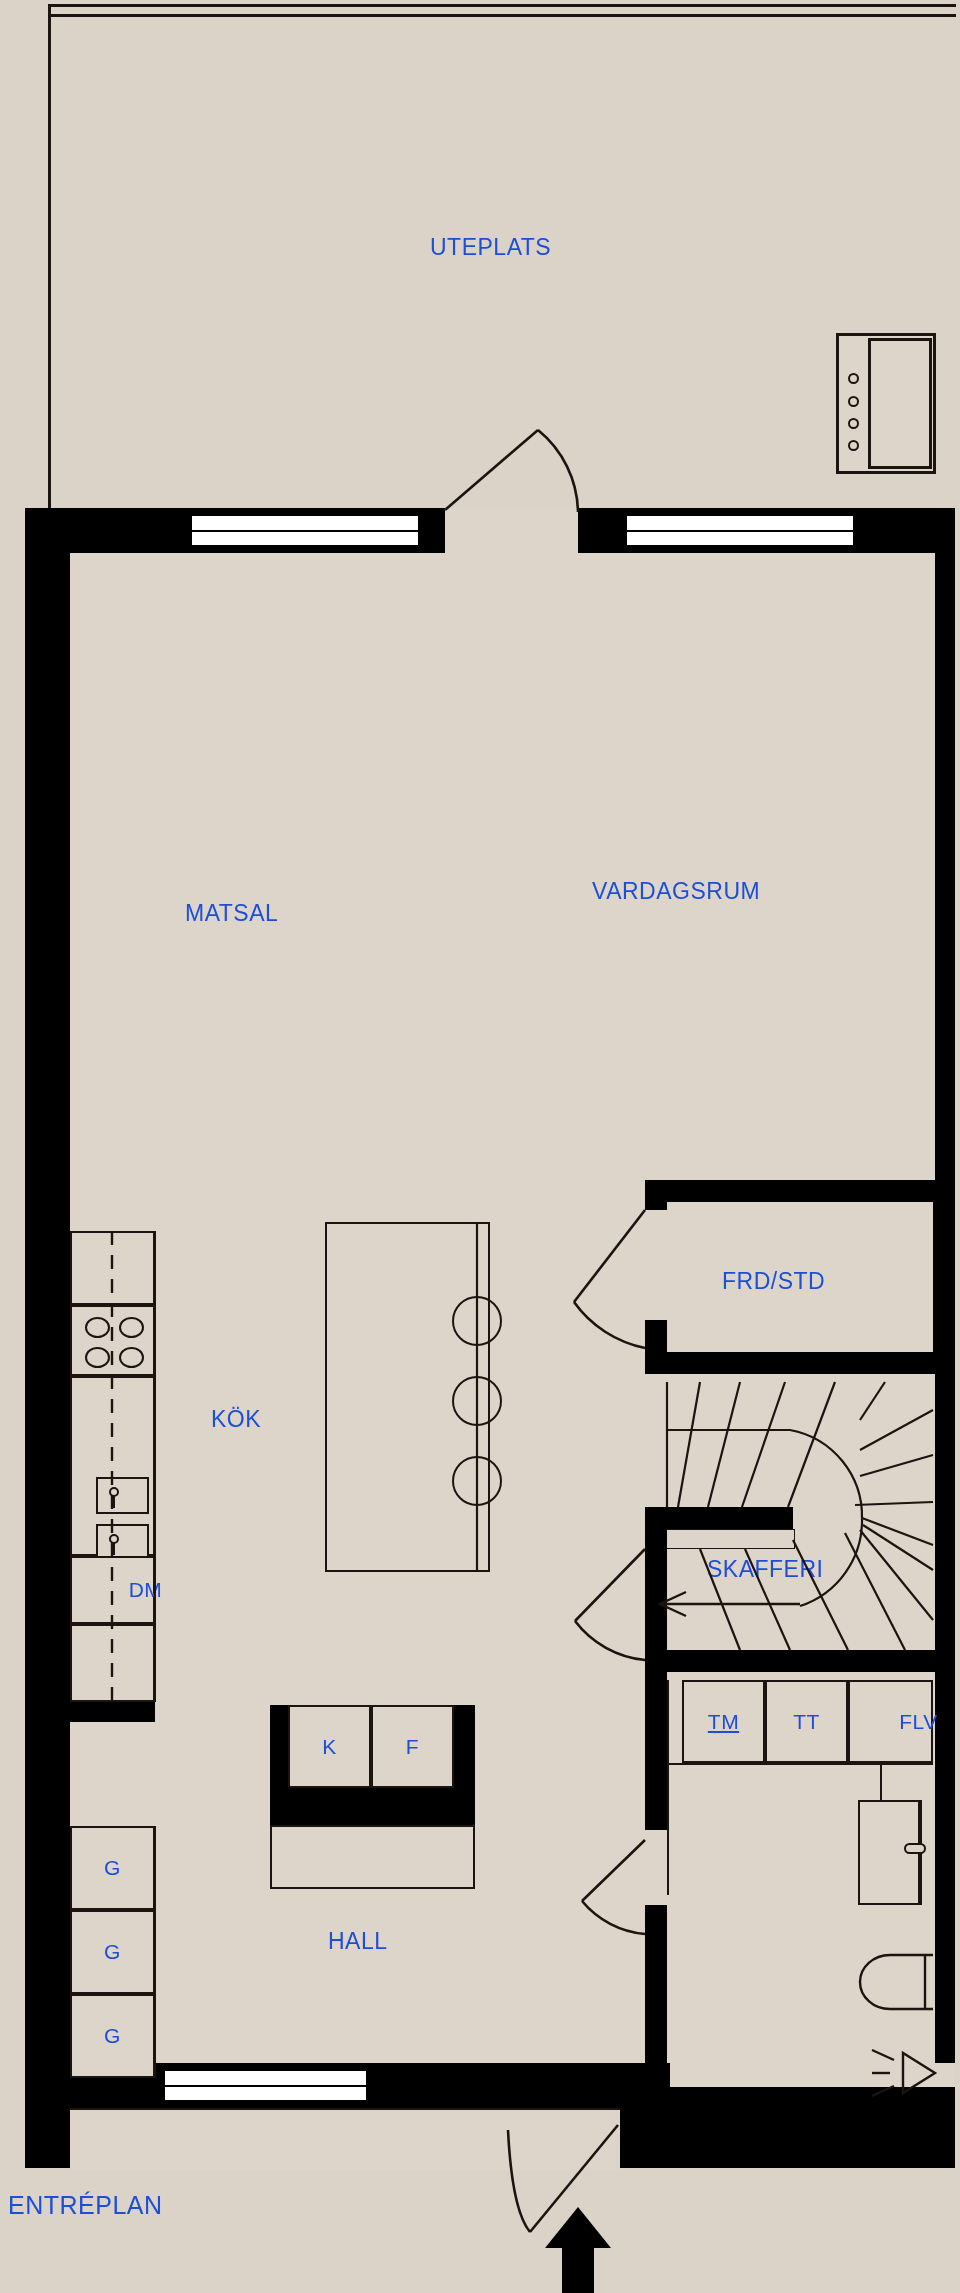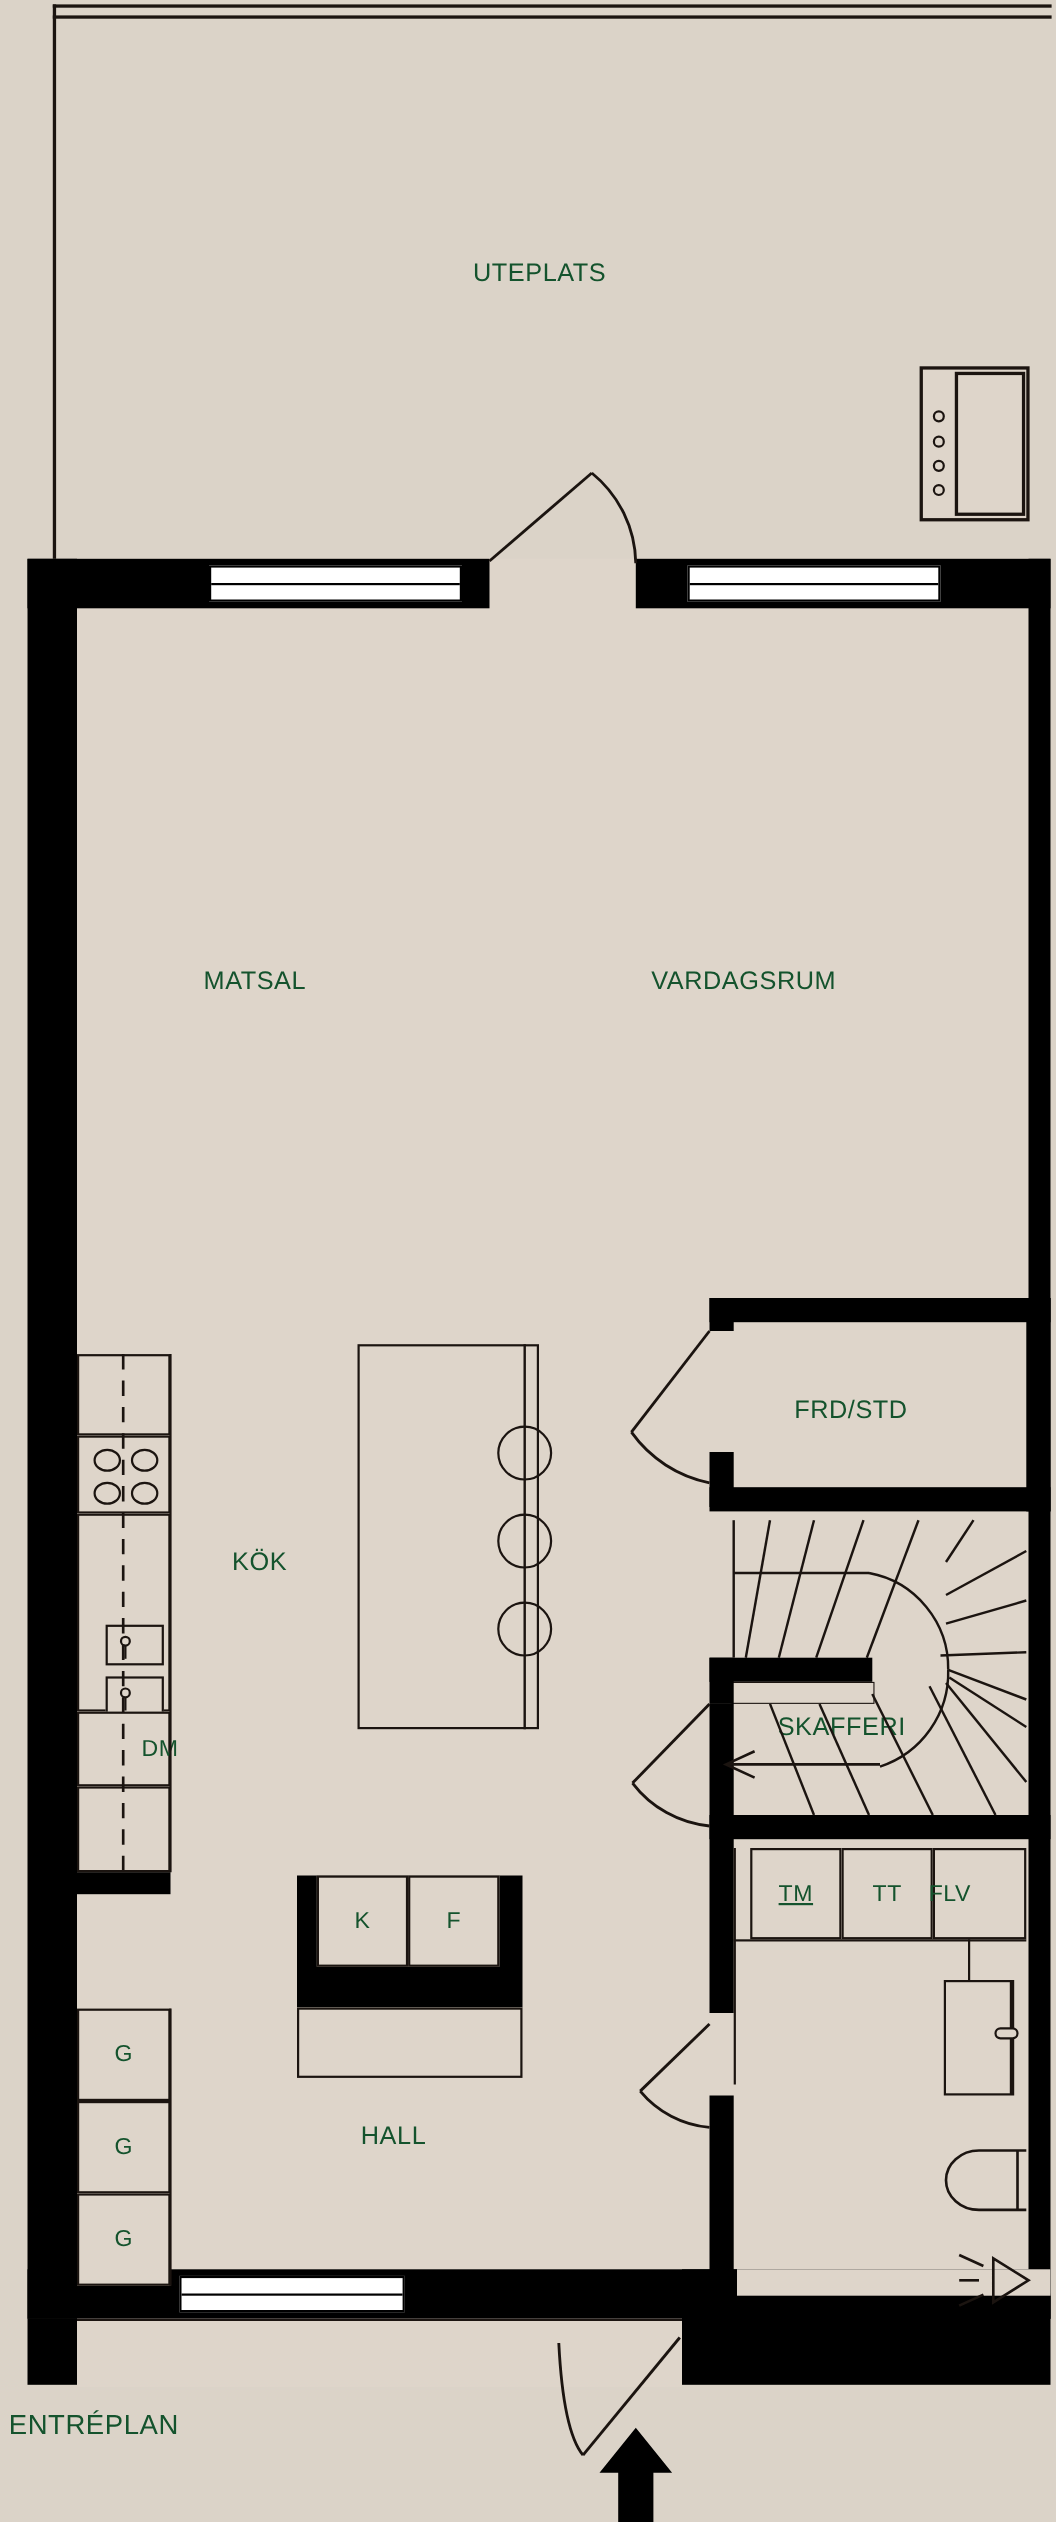--- a/index.html
+++ b/index.html
@@ -7,21 +7,21 @@
   body{font-family:"Liberation Sans","DejaVu Sans",sans-serif;}
   #stage{position:relative;width:960px;height:2293px;background:#dbd3c8;overflow:hidden;}
 
   
   .wall{position:absolute;background:#000;}
   .floor{position:absolute;background:#ded5ca;}
   .thinline{position:absolute;background:#1b1410;}
   .box{position:absolute;border:2px solid #1b1410;background:#ded5ca;box-sizing:border-box;}
   .win{position:absolute;background:#fff;border:2px solid #000;box-sizing:border-box;}
   .win:after{content:"";position:absolute;left:0;right:0;top:50%;height:2px;background:#000;transform:translateY(-1px);}
-  .lbl{position:absolute;color:#14532d;white-space:pre;letter-spacing:.5px;}
+  .lbl{position:absolute;color:#1d4ed8;white-space:pre;letter-spacing:.5px;}
   .room-lbl{font-size:23px;}
   .small-lbl{font-size:21px;}
   .circ{position:absolute;border:2px solid #1b1410;border-radius:50%;box-sizing:border-box;}
   svg.ov{position:absolute;left:0;top:0;width:960px;height:2293px;overflow:visible;pointer-events:none;}
   .ctr{display:flex;align-items:center;justify-content:center;text-align:center;}
 </style>
 </head>
 <body>
 
 <div id="stage">
@@ -56,21 +56,21 @@
 
   <div class="win" style="left:163px;top:2069px;width:205px;height:33px;"></div>
   <div class="win" style="left:686px;top:2091px;width:110px;height:33px;"></div>
 
   <div class="floor" style="left:70px;top:2108px;width:550px;height:60px;border-top:2px solid #1b1410;"></div>
   <div class="wall" style="left:25px;top:2108px;width:45px;height:60px;"></div>
   <div class="wall" style="left:620px;top:2063px;width:50px;height:105px;"></div>
   <div class="wall" style="left:670px;top:2085px;width:285px;height:83px;"></div>
   <div class="floor" style="left:670px;top:2063px;width:285px;height:24px;"></div>
 
-  <div class="lbl room-lbl" style="left:185px;top:878px;">MATSAL</div>
+  <div class="lbl room-lbl" style="left:185px;top:900px;">MATSAL</div>
   <div class="lbl room-lbl" style="left:592px;top:878px;">VARDAGSRUM</div>
   <div class="lbl room-lbl" style="left:211px;top:1406px;">KÖK</div>
   <div class="lbl room-lbl" style="left:328px;top:1928px;">HALL</div>
   <div class="lbl room-lbl" style="left:722px;top:1268px;">FRD/STD</div>
   <div class="lbl room-lbl" style="left:707px;top:1556px;">SKAFFERI</div>
 
   <div class="box" style="left:70px;top:1231px;width:85px;height:74px;"></div>
 
   <div class="box" style="left:70px;top:1305px;width:85px;height:71px;"></div>
   <div class="circ" style="left:85px;top:1317px;width:25px;height:21px;"></div>
@@ -122,21 +122,21 @@
 
   <div class="wall" style="left:645px;top:1650px;width:22px;height:180px;"></div>
   <div class="wall" style="left:645px;top:1905px;width:22px;height:203px;"></div>
   <div class="wall" style="left:645px;top:1549px;width:22px;height:101px;"></div>
 
   <div class="box" style="left:682px;top:1680px;width:83px;height:83px;"></div>
   <div class="lbl small-lbl ctr" style="left:682px;top:1680px;width:83px;height:83px;text-decoration:underline;">TM</div>
   <div class="box" style="left:765px;top:1680px;width:83px;height:83px;"></div>
   <div class="lbl small-lbl ctr" style="left:765px;top:1680px;width:83px;height:83px;">TT</div>
   <div class="box" style="left:848px;top:1680px;width:85px;height:83px;"></div>
-  <div class="lbl small-lbl ctr" style="left:821px;top:1680px;width:85px;height:83px;">FLV</div>
+  <div class="lbl small-lbl ctr" style="left:876px;top:1680px;width:85px;height:83px;">FLV</div>
   <div class="thinline" style="left:667px;top:1763px;width:266px;height:2px;"></div>
   <div class="thinline" style="left:667px;top:1680px;width:2px;height:215px;"></div>
   <div class="thinline" style="left:880px;top:1763px;width:2px;height:45px;"></div>
 
   <div class="box" style="left:858px;top:1800px;width:62px;height:105px;"></div>
   <div class="thinline" style="left:920px;top:1800px;width:2px;height:105px;"></div>
   <div class="box" style="left:904px;top:1843px;width:22px;height:11px;border-radius:6px;"></div>
 
   <div class="lbl" style="left:8px;top:2191px;font-size:25px;">ENTRÉPLAN</div>
 

